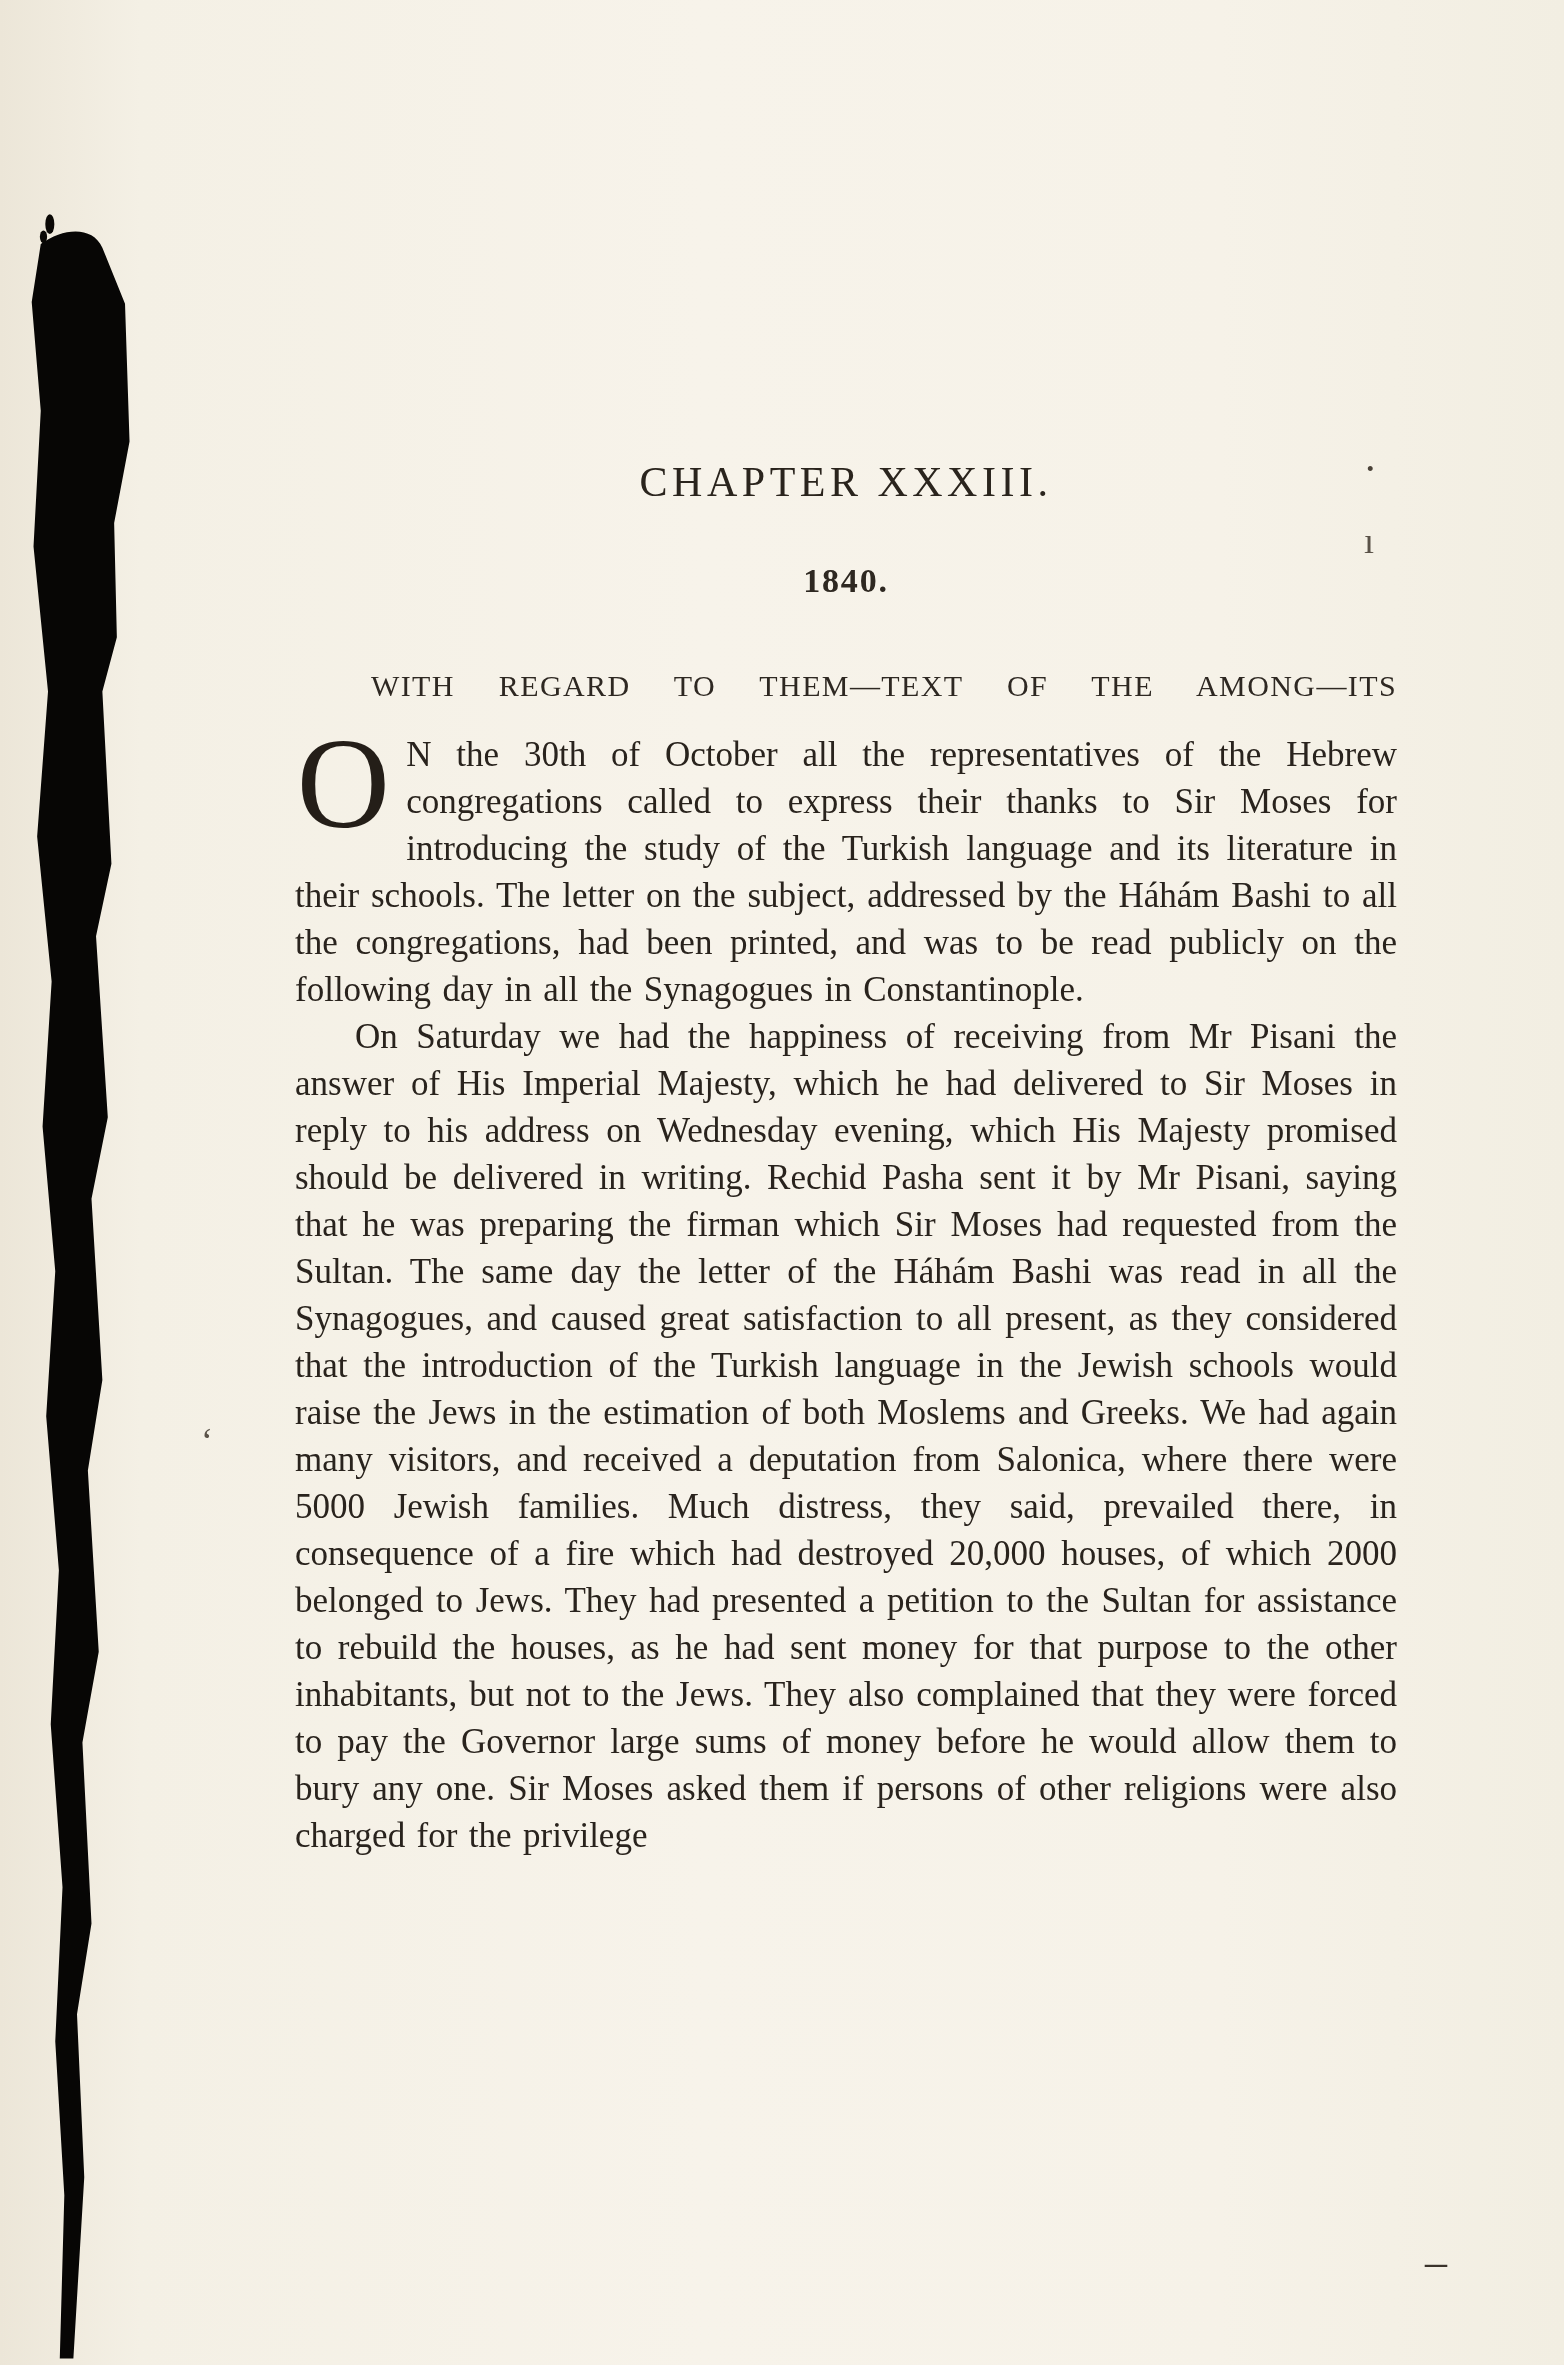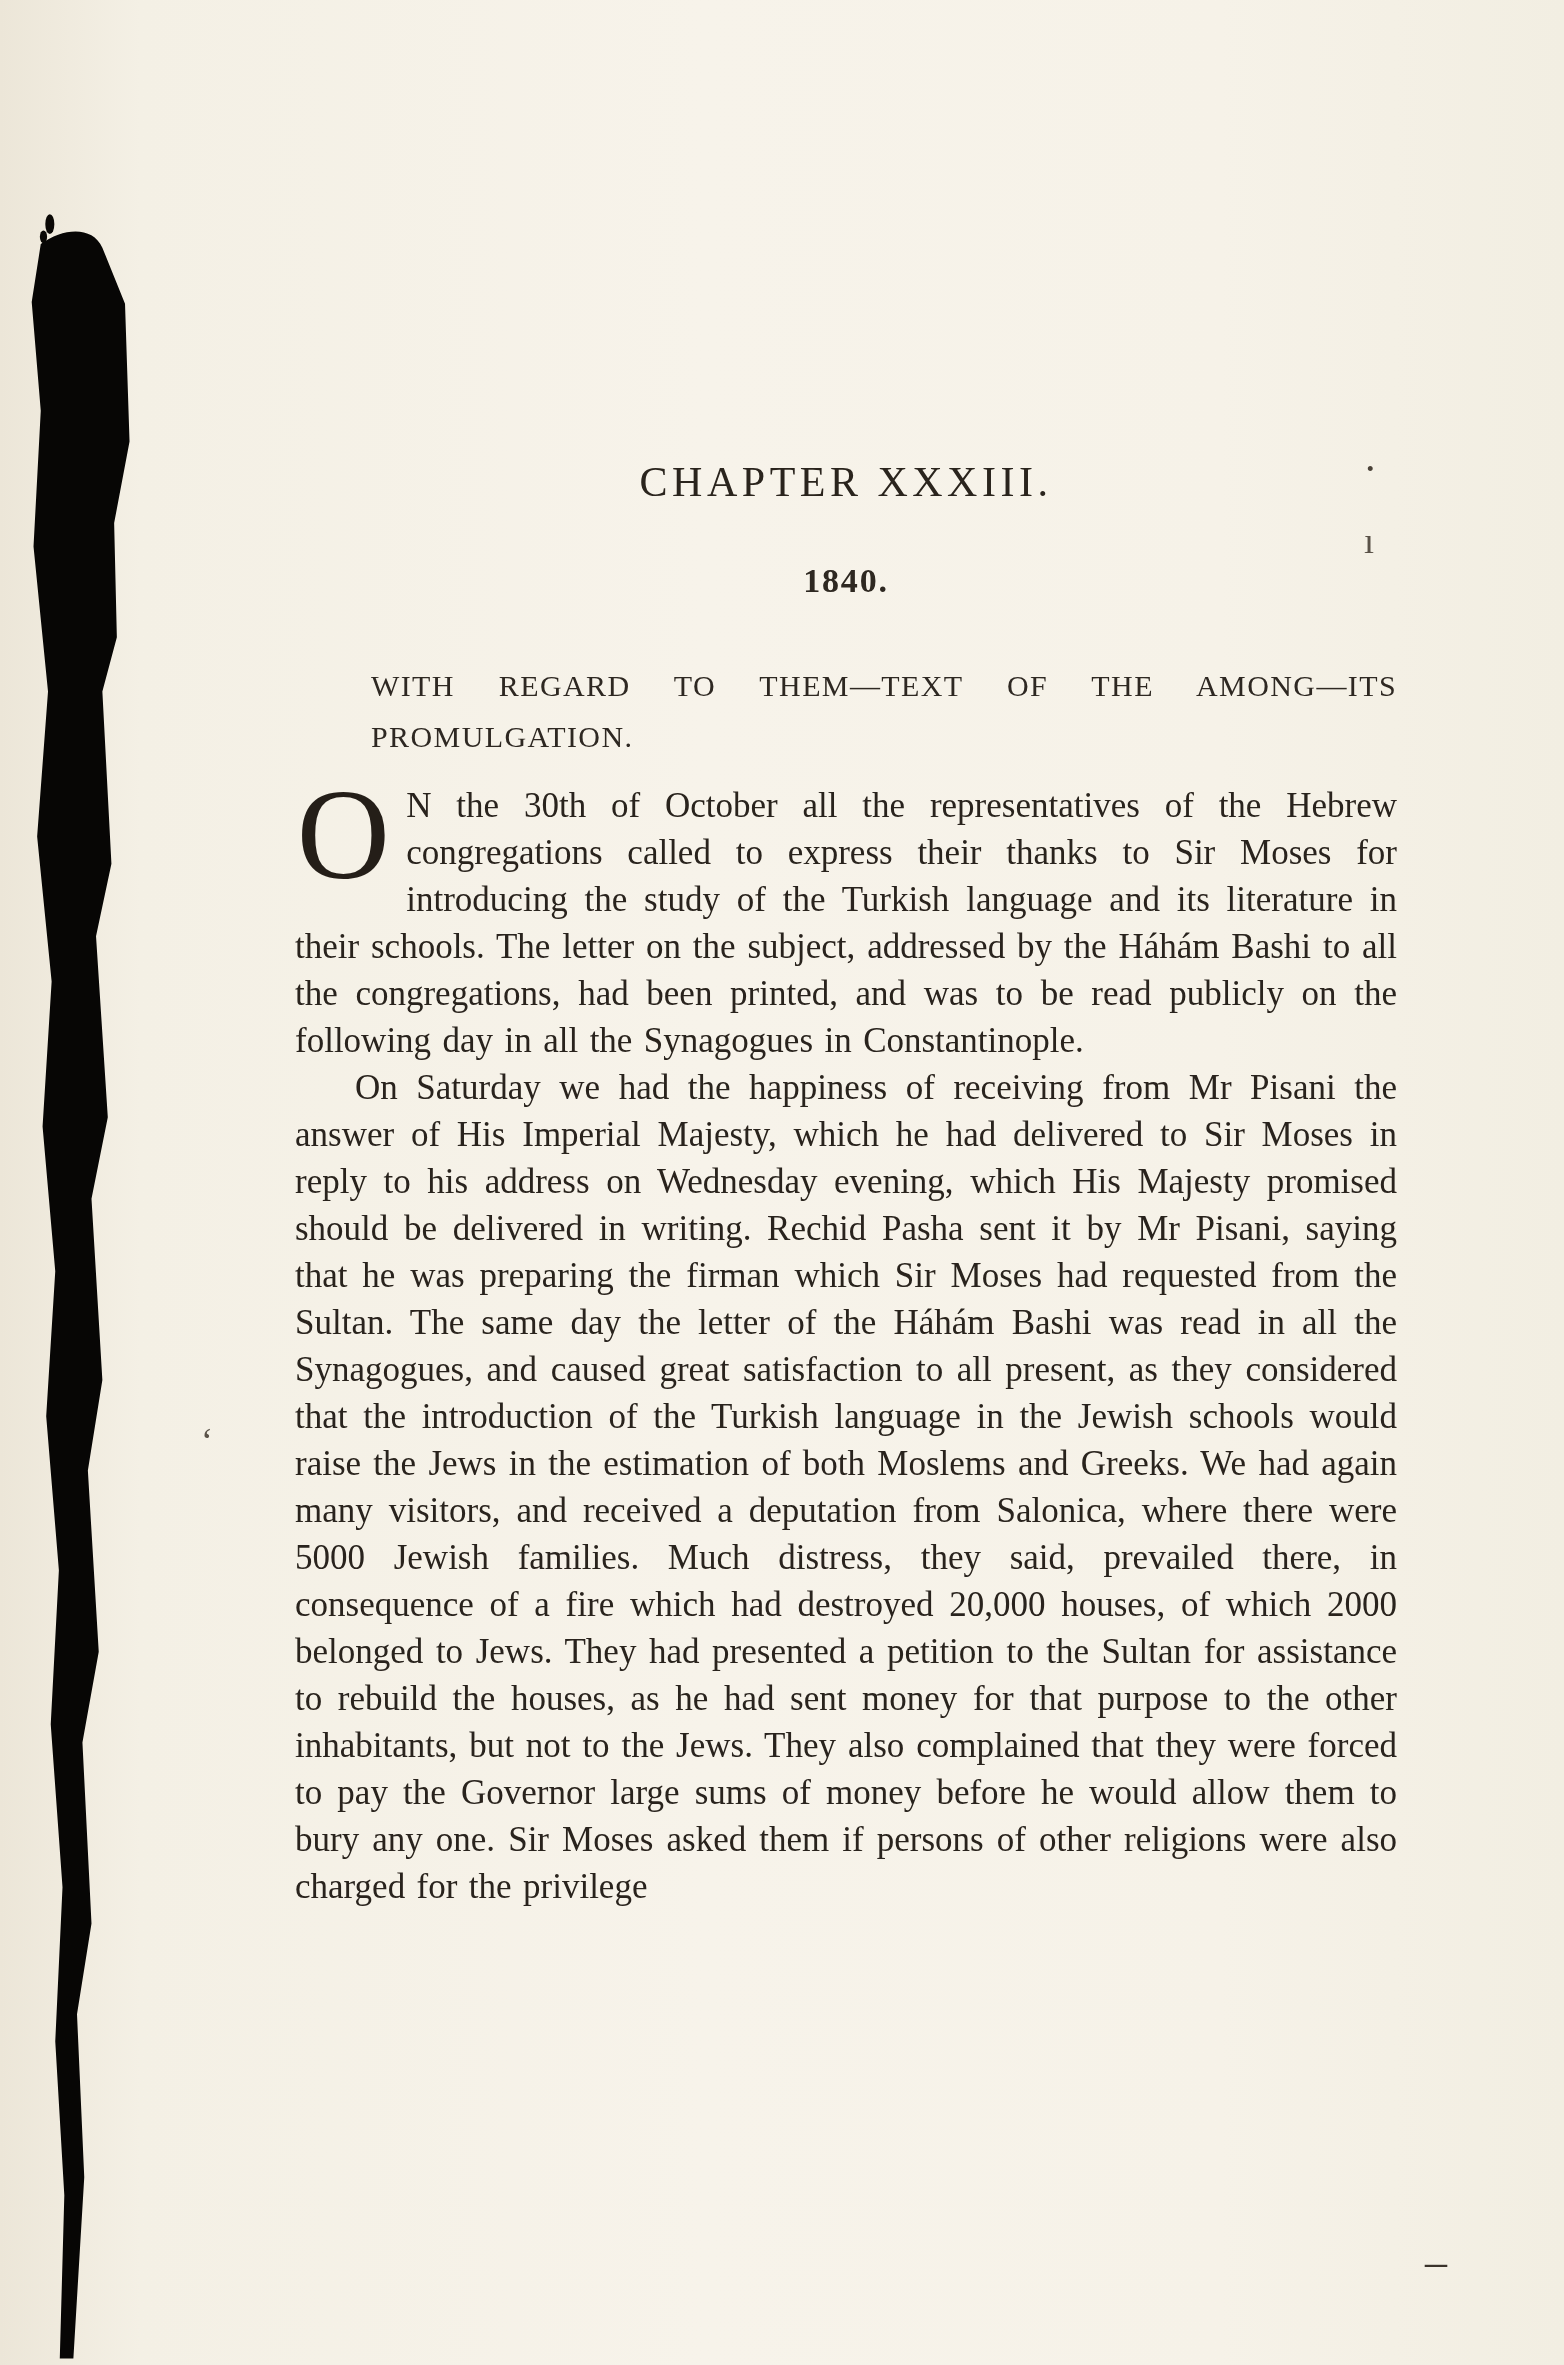--- a/index.html
+++ b/index.html
@@ -116,21 +116,20 @@
   </svg>
 
   <div class="content">
 
     <h1 class="chapter">CHAPTER XXXIII.</h1>
 
     <div class="year">1840.</div>
 
     <div class="summary">
       <div class="sum-line indent stretch">WITH REGARD TO THEM—TEXT OF THE AMONG—ITS</div>
-      <div class="sum-line indent">PROMULGATION.</div>
     </div>
 
     <div class="body">
       <p class="para"><span class="dropcap">O</span><span>N the 30th of October all the representatives of the Hebrew congregations called to express their thanks to Sir Moses for introducing the study of the Turkish language and its literature in their schools.  The letter on the subject, addressed by the Háhám Bashi to all the congregations, had been printed, and was to be read publicly on the following day in all the Synagogues in Constantinople.</span></p>
       <p class="para indented">On Saturday we had the happiness of receiving from Mr Pisani the answer of His Imperial Majesty, which he had delivered to Sir Moses in reply to his address on Wednesday evening, which His Majesty promised should be delivered in writing.  Rechid Pasha sent it by Mr Pisani, saying that he was preparing the firman which Sir Moses had requested from the Sultan.  The same day the letter of the Háhám Bashi was read in all the Synagogues, and caused great satisfaction to all present, as they considered that the introduction of the Turkish language in the Jewish schools would raise the Jews in the estimation of both Moslems and Greeks.  We had again many visitors, and received a deputation from Salonica, where there were 5000 Jewish families.  Much distress, they said, prevailed there, in consequence of a fire which had destroyed 20,000 houses, of which 2000 belonged to Jews.  They had presented a petition to the Sultan for assistance to rebuild the houses, as he had sent money for that purpose to the other inhabitants, but not to the Jews.  They also complained that they were forced to pay the Governor large sums of money before he would allow them to bury any one.  Sir Moses asked them if persons of other religions were also charged for the privilege</p>
     </div>
 
   </div>
 
   <span class="artifact a-dot">.</span>

